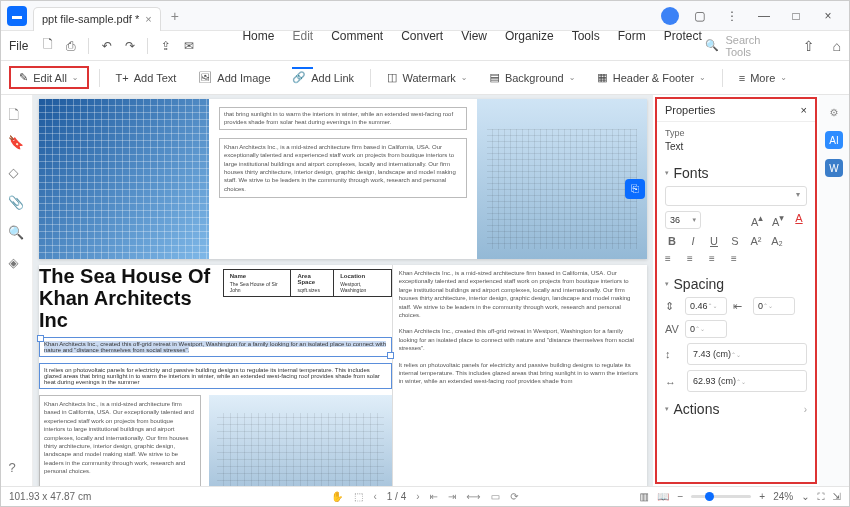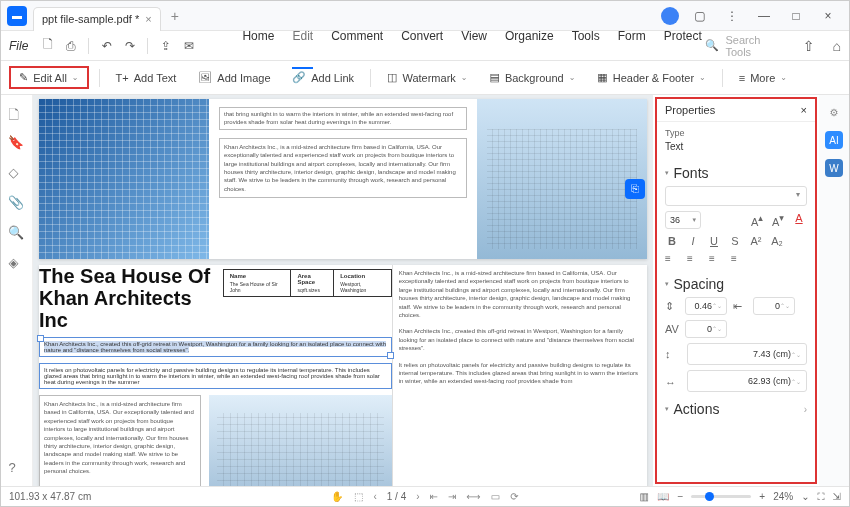--- a/index.html
+++ b/index.html
@@ -10,21 +10,21 @@
 .app-icon { width: 20px; height: 20px; background: #0a6cff; border-radius: 4px; margin: 0 6px; color: #fff; display: flex; align-items: center; justify-content: center; font-weight: bold; font-size: 10px; }
 .tab { height: 24px; background: #fff; border: 1px solid #ddd; border-bottom: none; border-radius: 5px 5px 0 0; display: flex; align-items: center; padding: 0 8px; font-size: 11px; gap: 6px; margin-top: 6px; }
 .tab-close { color: #888; cursor: pointer; }
 .tab-plus { margin-left: 10px; color: #888; font-size: 14px; }
 .titlebar-right { margin-left: auto; display: flex; align-items: center; gap: 10px; padding-right: 10px; }
 .avatar { width: 18px; height: 18px; border-radius: 50%; background: #3b82f6; }
 .win-btn { width: 22px; text-align: center; color: #555; font-size: 12px; }
 
 
 .menubar { height: 30px; display: flex; align-items: center; padding: 0 8px; border-bottom: 1px solid #e5e5e5; gap: 4px; }
-.menubar .file { font-size: 12px; margin-right: 6px; font-style: italic; }
+.menubar .file { font-size: 12px; margin-right: 6px; }
 .menubar .qicon { width: 20px; height: 20px; display: flex; align-items: center; justify-content: center; color: #555; font-size: 12px; }
 .menubar .divider { width: 1px; height: 16px; background: #ddd; margin: 0 4px; }
 .menu-tabs { display: flex; gap: 18px; margin-left: 40px; font-size: 12px; }
 .menu-tabs span { cursor: pointer; }
 .menu-tabs .active { color: #737373; border-bottom: 2px solid #0a6cff; padding-bottom: 24px; margin-bottom: -7px; }
 .search-tools { margin-left: auto; display: flex; align-items: center; gap: 6px; color: #aaa; font-size: 11px; }
 .up-icon { margin-left: 14px; color: #555; font-size: 14px; }
 
 
 .toolbar { height: 34px; display: flex; align-items: center; padding: 0 8px; gap: 10px; border-bottom: 1px solid #e5e5e5; }
@@ -86,25 +86,25 @@
 .font-row .sz { width: 36px; height: 18px; border: 1px solid #ddd; border-radius: 3px; padding: 0 4px; font-size: 9px; display: flex; align-items: center; justify-content: space-between; }
 .font-row .sz::after { content: "▾"; font-size: 7px; color: #888; }
 .font-btns { display: flex; gap: 5px; margin-left: auto; color: #666; font-size: 11px; }
 .font-btns span { width: 16px; text-align: center; }
 .style-row { display: flex; gap: 7px; color: #666; font-size: 11px; margin-bottom: 6px; }
 .style-row span { width: 14px; text-align: center; }
 .align-row { display: flex; gap: 8px; color: #666; margin-bottom: 6px; }
 .align-row span { width: 14px; height: 12px; }
 .spacing-row { display: flex; gap: 6px; align-items: center; margin-bottom: 5px; }
 .spacing-row .sicon { width: 14px; color: #666; font-size: 11px; }
-.spacing-row .sval { width: 42px; height: 18px; border: 1px solid #ddd; border-radius: 3px; font-size: 9px; display: flex; align-items: center; padding: 0 4px; justify-content: flex-end; }
+.spacing-row .sval { width: 42px; height: 18px; border: 1px solid #ddd; border-radius: 3px; font-size: 9px; display: flex; align-items: center; padding: 0 4px; justify-content: flex-start; }
 .spacing-row .sval::after { content: "⌃⌄"; font-size: 6px; color: #aaa; line-height: 0.5; }
 .appear-row { display: flex; align-items: center; gap: 8px; margin-bottom: 5px; }
 .appear-row .aicon { width: 14px; color: #666; font-size: 11px; }
-.appear-row .aval { flex: 1; height: 18px; border: 1px solid #ddd; border-radius: 3px; font-size: 9px; display: flex; align-items: center; padding: 10px 5px; justify-content: flex-end; }
+.appear-row .aval { flex: 1; height: 18px; border: 1px solid #ddd; border-radius: 3px; font-size: 9px; display: flex; align-items: center; padding: 10px 5px; justify-content: flex-start; }
 .appear-row .aval::after { content: "⌃⌄"; font-size: 6px; color: #aaa; }
 .actions-row { display: flex; align-items: center; justify-content: space-between; padding-top: 4px; }
 
 .right-rail { width: 30px; background: #fafbfc; display: flex; flex-direction: column; align-items: center; padding-top: 8px; gap: 10px; }
 .right-rail .ricon2 { width: 18px; height: 18px; border-radius: 4px; display: flex; align-items: center; justify-content: center; font-size: 10px; color: #fff; }
 .rr1 { background: transparent; color: #888 !important; }
 .rr2 { background: #2d8cff; }
 .rr3 { background: #3a7dc9; }
 
 

